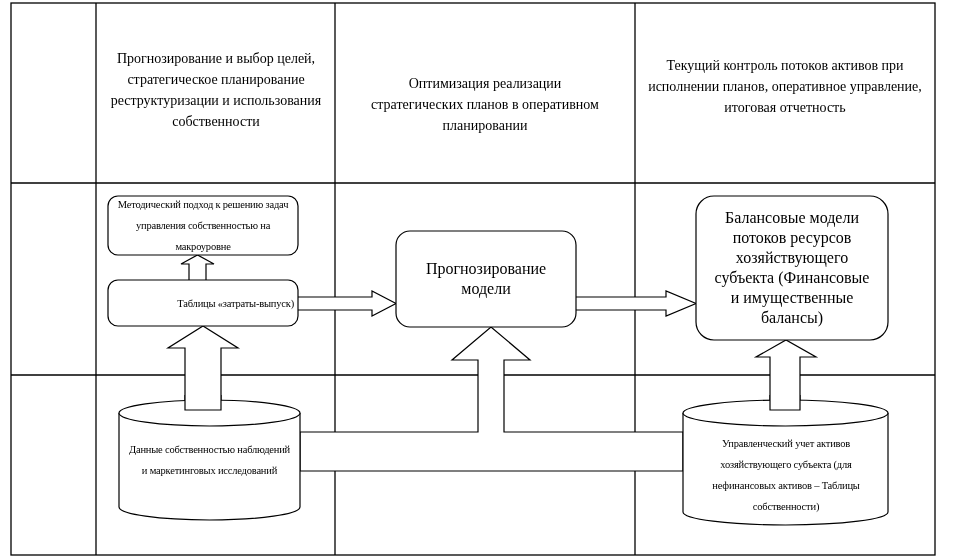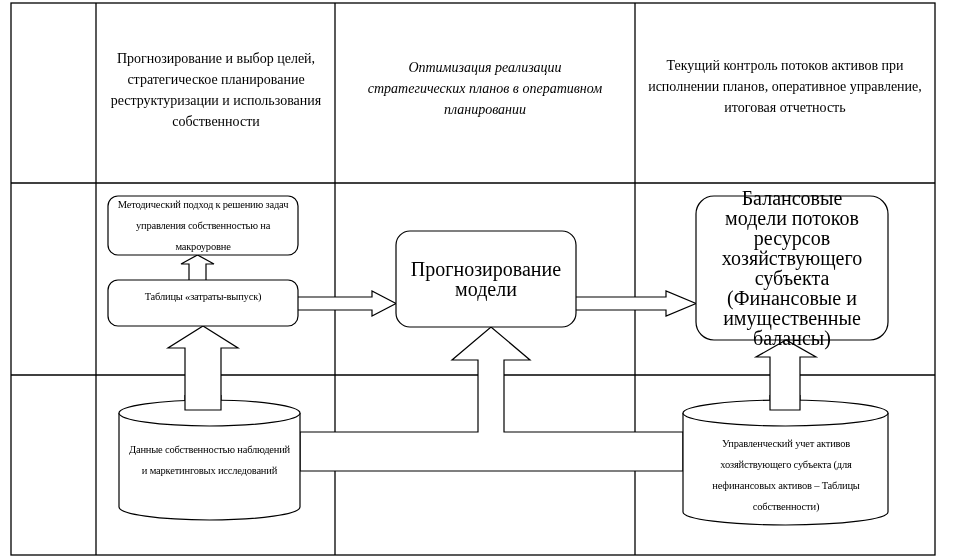--- a/index.html
+++ b/index.html
@@ -2,21 +2,21 @@
 <html><head>
 <meta charset="utf-8">
 <style>
   html, body { margin: 0; padding: 0; background: #ffffff; }
   body { width: 960px; height: 558px; position: relative; overflow: hidden;
          font-family: "Liberation Serif", "DejaVu Serif", serif; color: #000; }
   svg#diagram { position: absolute; left: 0; top: 0; }
   .txt { position: absolute; text-align: center; color: #000;
          font-family: "Liberation Serif", "DejaVu Serif", serif; }
   .hdr { font-size: 14px; line-height: 21px; }
-  .big { font-size: 20px; line-height: 20px; }
+  .big { font-size: 16px; line-height: 20px; }
   .small { font-size: 10.5px; line-height: 21px; letter-spacing: -0.2px; }
   .cell-text { display: flex; align-items: center; justify-content: center; }
 </style>
 </head>
 <body>
 
 <svg id="diagram" width="960" height="558" viewBox="0 0 960 558" xmlns="http://www.w3.org/2000/svg">
   <g fill="none" stroke="#000" stroke-width="1.3">
 
     <rect x="11" y="3" width="924" height="552"></rect>
@@ -60,31 +60,31 @@
   <g fill="#fff" stroke="#000" stroke-width="1.2">
 
     <path d="M185,395 L185,410 L221,410 L221,395"></path>
     <path d="M770,395 L770,410 L800,410 L800,395"></path>
   </g>
 </svg>
 
 <div class="txt hdr cell-text" style="left:100px; top:40px; width:232px; height:100px;align-items:center;">
   <span>Прогнозирование и выбор целей, стратегическое планирование реструктуризации и использования собственности</span>
 </div>
-<div class="txt hdr cell-text" style="left:365px; top:56px; width:240px; height:64px;font-style:italic;">
+<div class="txt hdr cell-text" style="left:365px; top:72px; width:240px; height:64px;">
   <span>Оптимизация реализации стратегических планов в оперативном планировании</span>
 </div>
 <div class="txt hdr cell-text" style="left:640px; top:54px; width:290px; height:64px;">
   <span>Текущий контроль потоков активов при исполнении планов, оперативное управление, итоговая отчетность</span>
 </div>
 
 <div class="txt small cell-text" style="left:112px; top:198px; width:182px; height:55px;">
   <span>Методический подход к решению задач управления собственностью на макроуровне</span>
 </div>
-<div class="txt small cell-text" style="left:112px; top:275px; width:182px; height:42px;">
+<div class="txt small cell-text" style="left:112px; top:282px; width:182px; height:42px;justify-content:flex-end;">
   <span>Таблицы «затраты-выпуск)</span>
 </div>
 <div class="txt big cell-text" style="left:405px; top:240px; width:162px; height:78px;">
   <span>Прогнозирование модели</span>
 </div>
 <div class="txt big cell-text" style="left:712px; top:200px; width:160px; height:136px;">
   <span>Балансовые модели потоков ресурсов хозяйствующего субъекта (Финансовые и имущественные балансы)</span>
 </div>
 <div class="txt small cell-text" style="left:128px; top:432px; width:163px; height:56px;">
   <span>Данные собственностью наблюдений и маркетинговых исследований</span>

